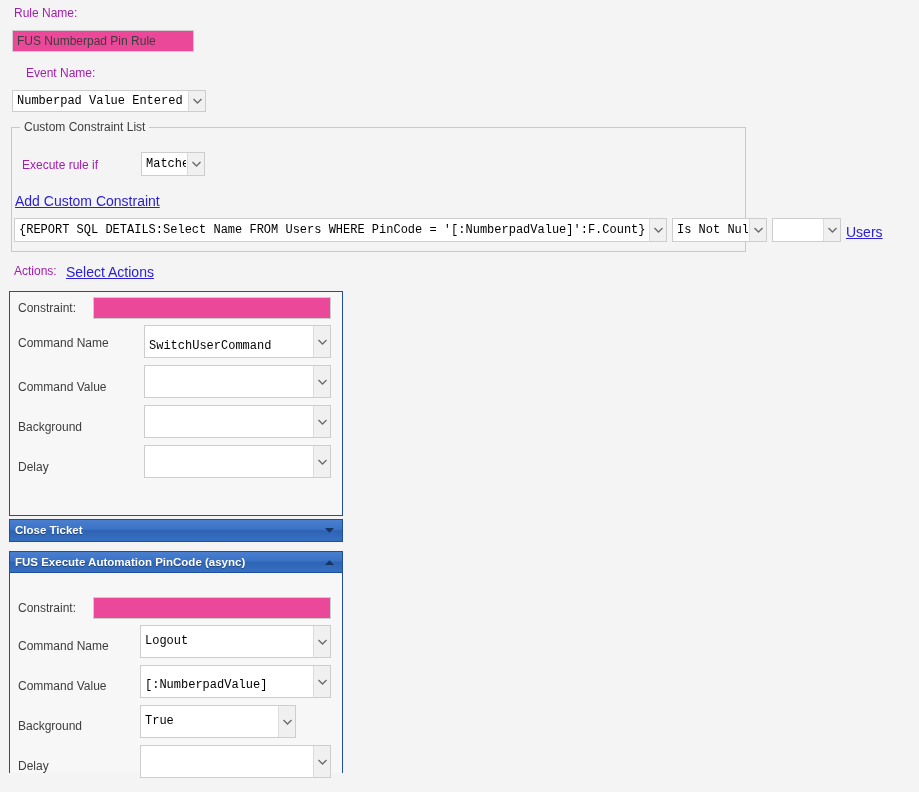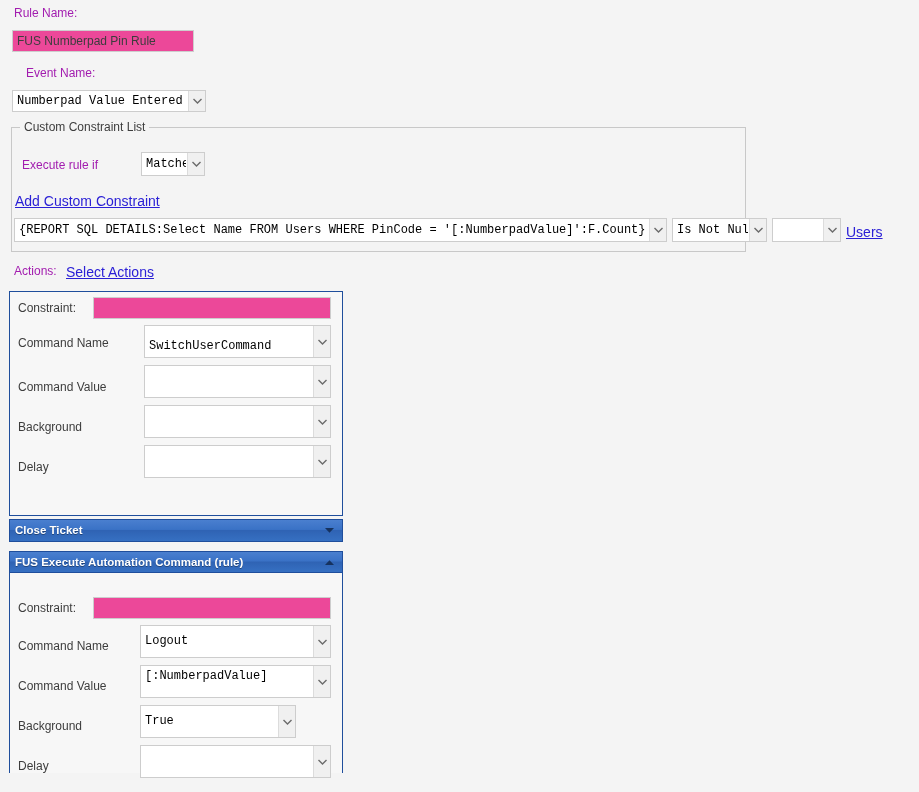--- a/index.html
+++ b/index.html
@@ -284,21 +284,21 @@
       <span class="toggle">
         <svg width="11" height="7" viewBox="0 0 11 7">
             <path d="M1 1 L10 1 L5.5 5.8 Z" fill="#16325f"></path>
           </svg>
       </span>
     </div>
   </div>
 
   <div class="panel" style="left:9px;top:551px;width:334px;height:222px;">
     <div class="panel-header">
-      <span>FUS Execute Automation Command (rule)</span>
+      <span>FUS Execute Automation PinCode (async)</span>
       <span class="toggle">
         <svg width="11" height="7" viewBox="0 0 11 7">
             <path d="M1 6 L5.5 1.2 L10 6 Z" fill="#16325f"></path>
           </svg>
       </span>
     </div>
     <div class="panel-body" style="height:200px;">
 
       <div class="prow" style="left:8px;top:28px;">
         <span class="lbl">Constraint:</span>
@@ -314,21 +314,21 @@
           <svg width="9" height="6" viewBox="0 0 9 6">
               <path d="M0.5 1 L4.5 5 L8.5 1" fill="none" stroke="#6b6b6b" stroke-width="1.4"></path>
             </svg>
         </span>
       </div>
 
       <div class="prow" style="left:8px;top:106px;">
         <span class="lbl">Command Value</span>
       </div>
       <div class="combo" style="position:absolute;left:130px;top:92px;width:191px;height:33px;">
-        <span class="val" style="top:3px;transform:none;">[:NumberpadValue]</span>
+        <span class="val" style="top:12px;transform:none;">[:NumberpadValue]</span>
         <span class="arrow">
           <svg width="9" height="6" viewBox="0 0 9 6">
               <path d="M0.5 1 L4.5 5 L8.5 1" fill="none" stroke="#6b6b6b" stroke-width="1.4"></path>
             </svg>
         </span>
       </div>
 
       <div class="prow" style="left:8px;top:146px;">
         <span class="lbl">Background</span>
       </div>

